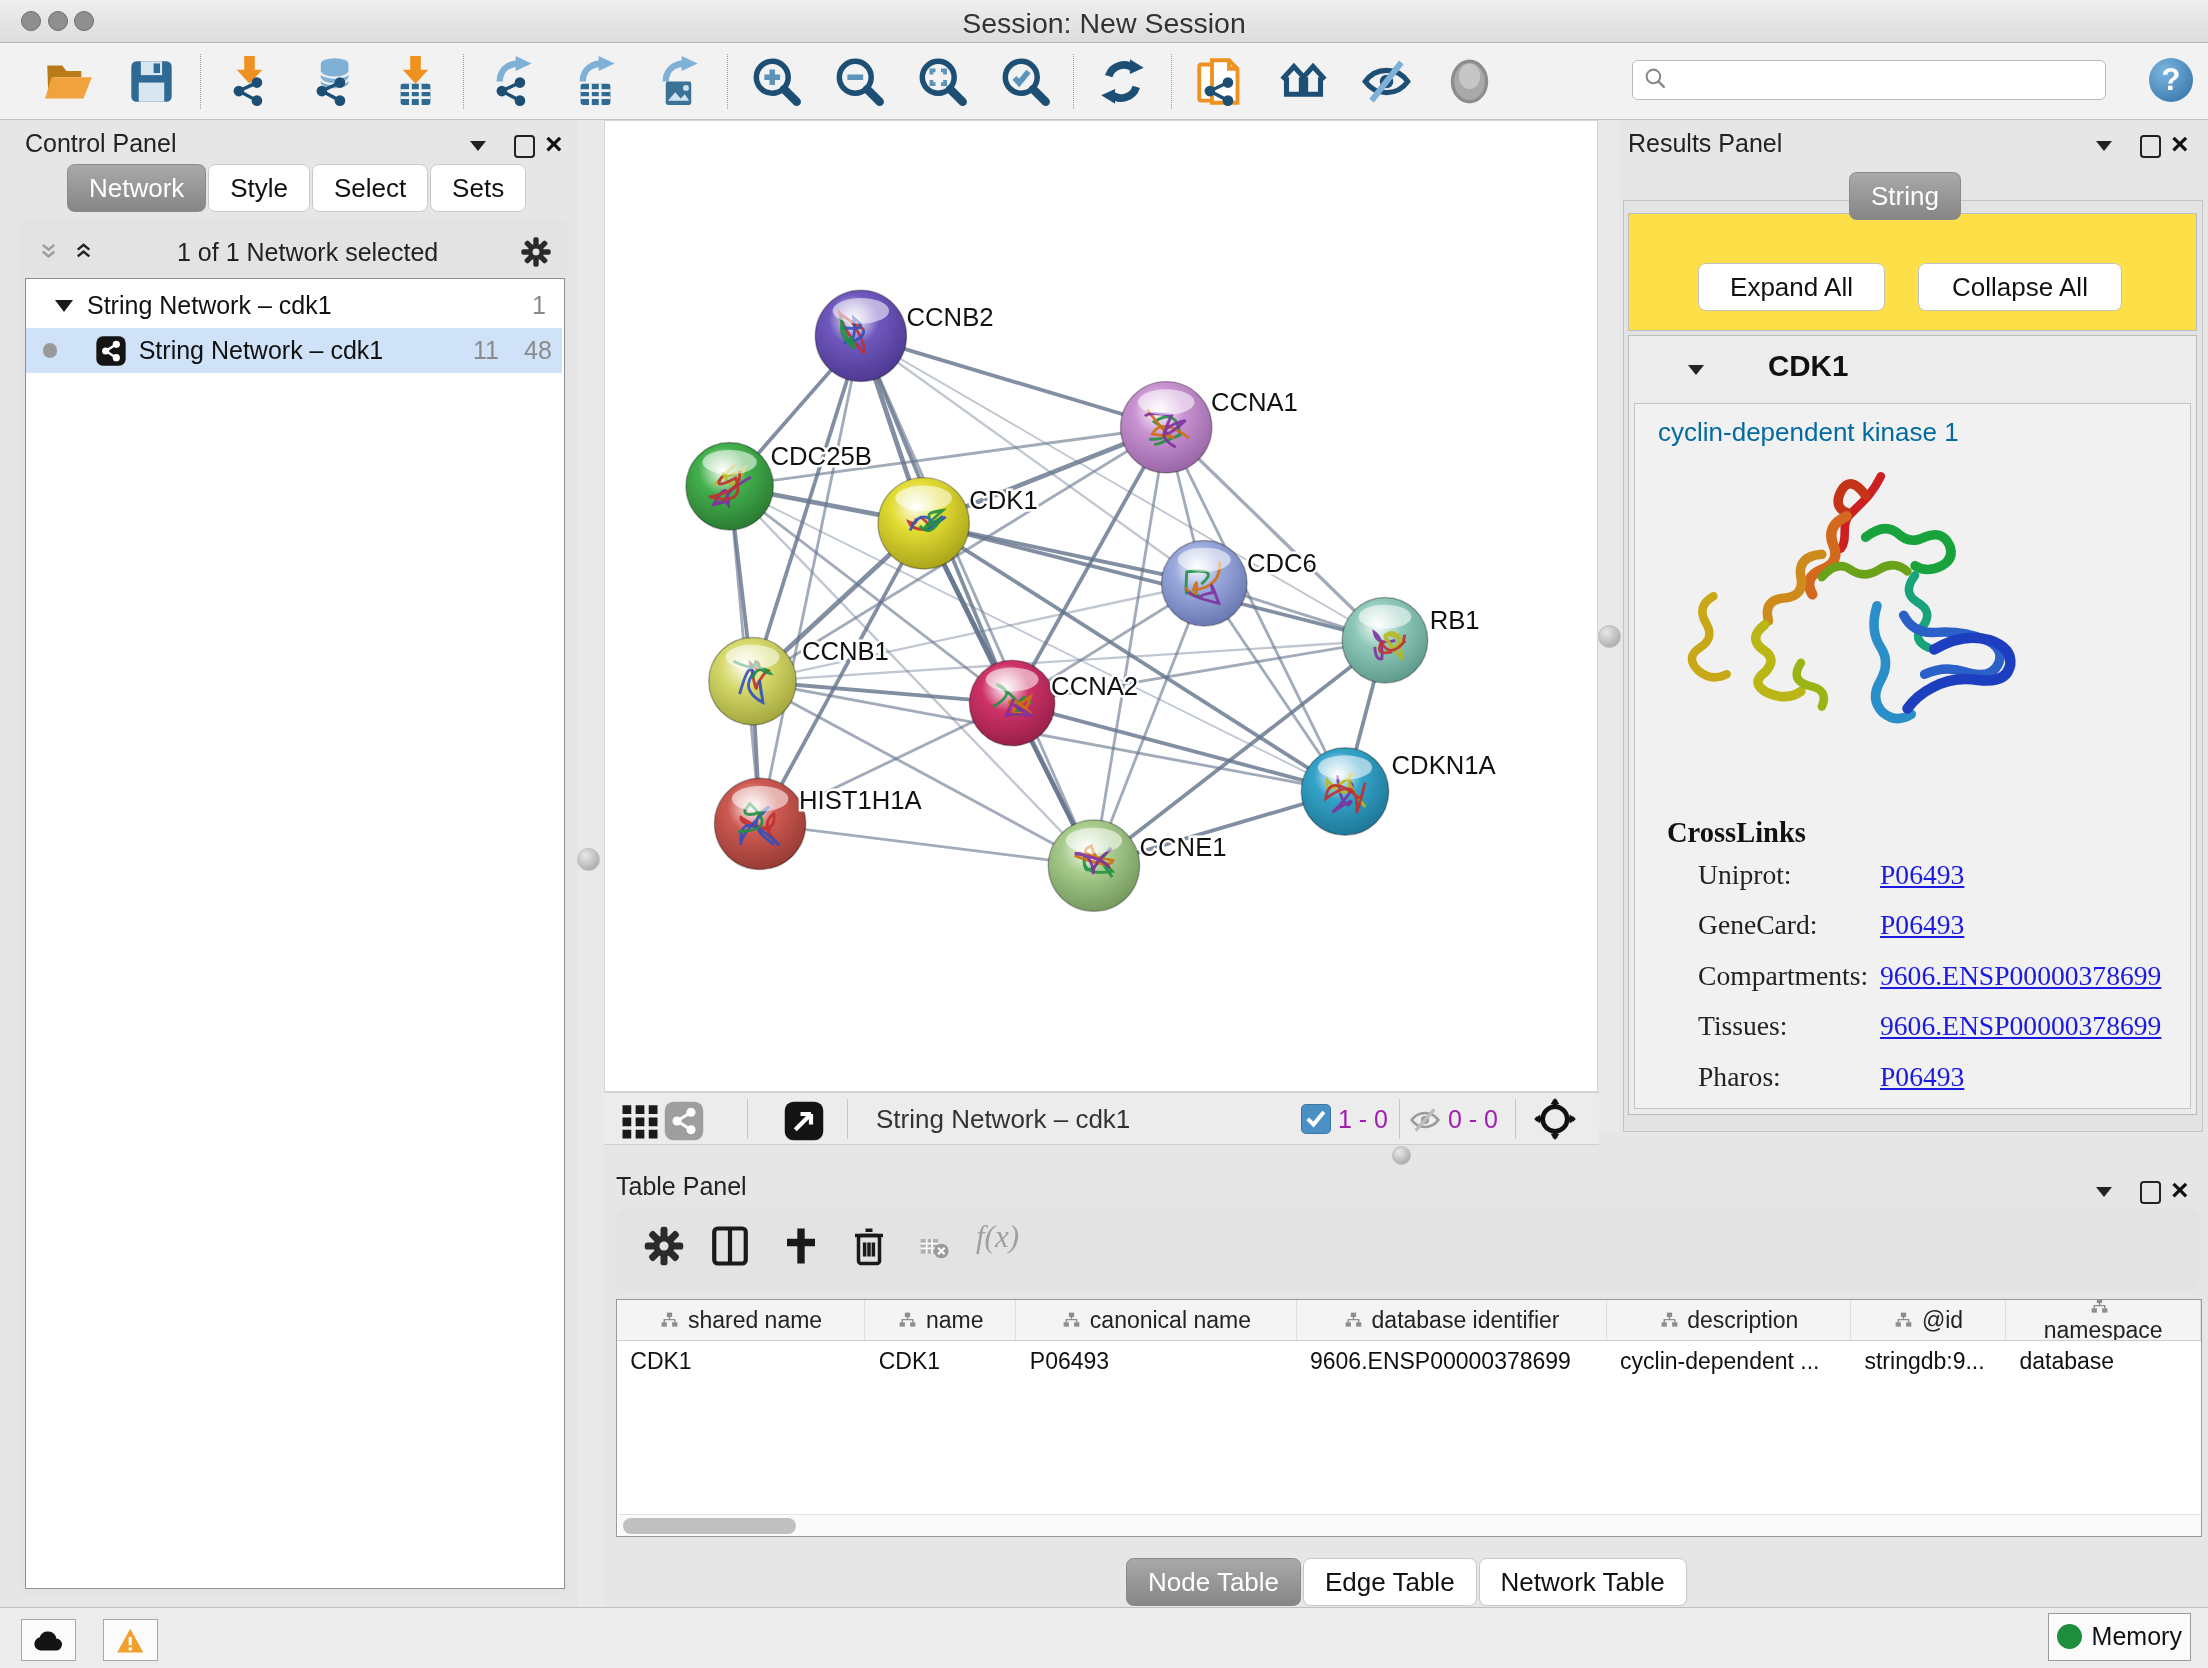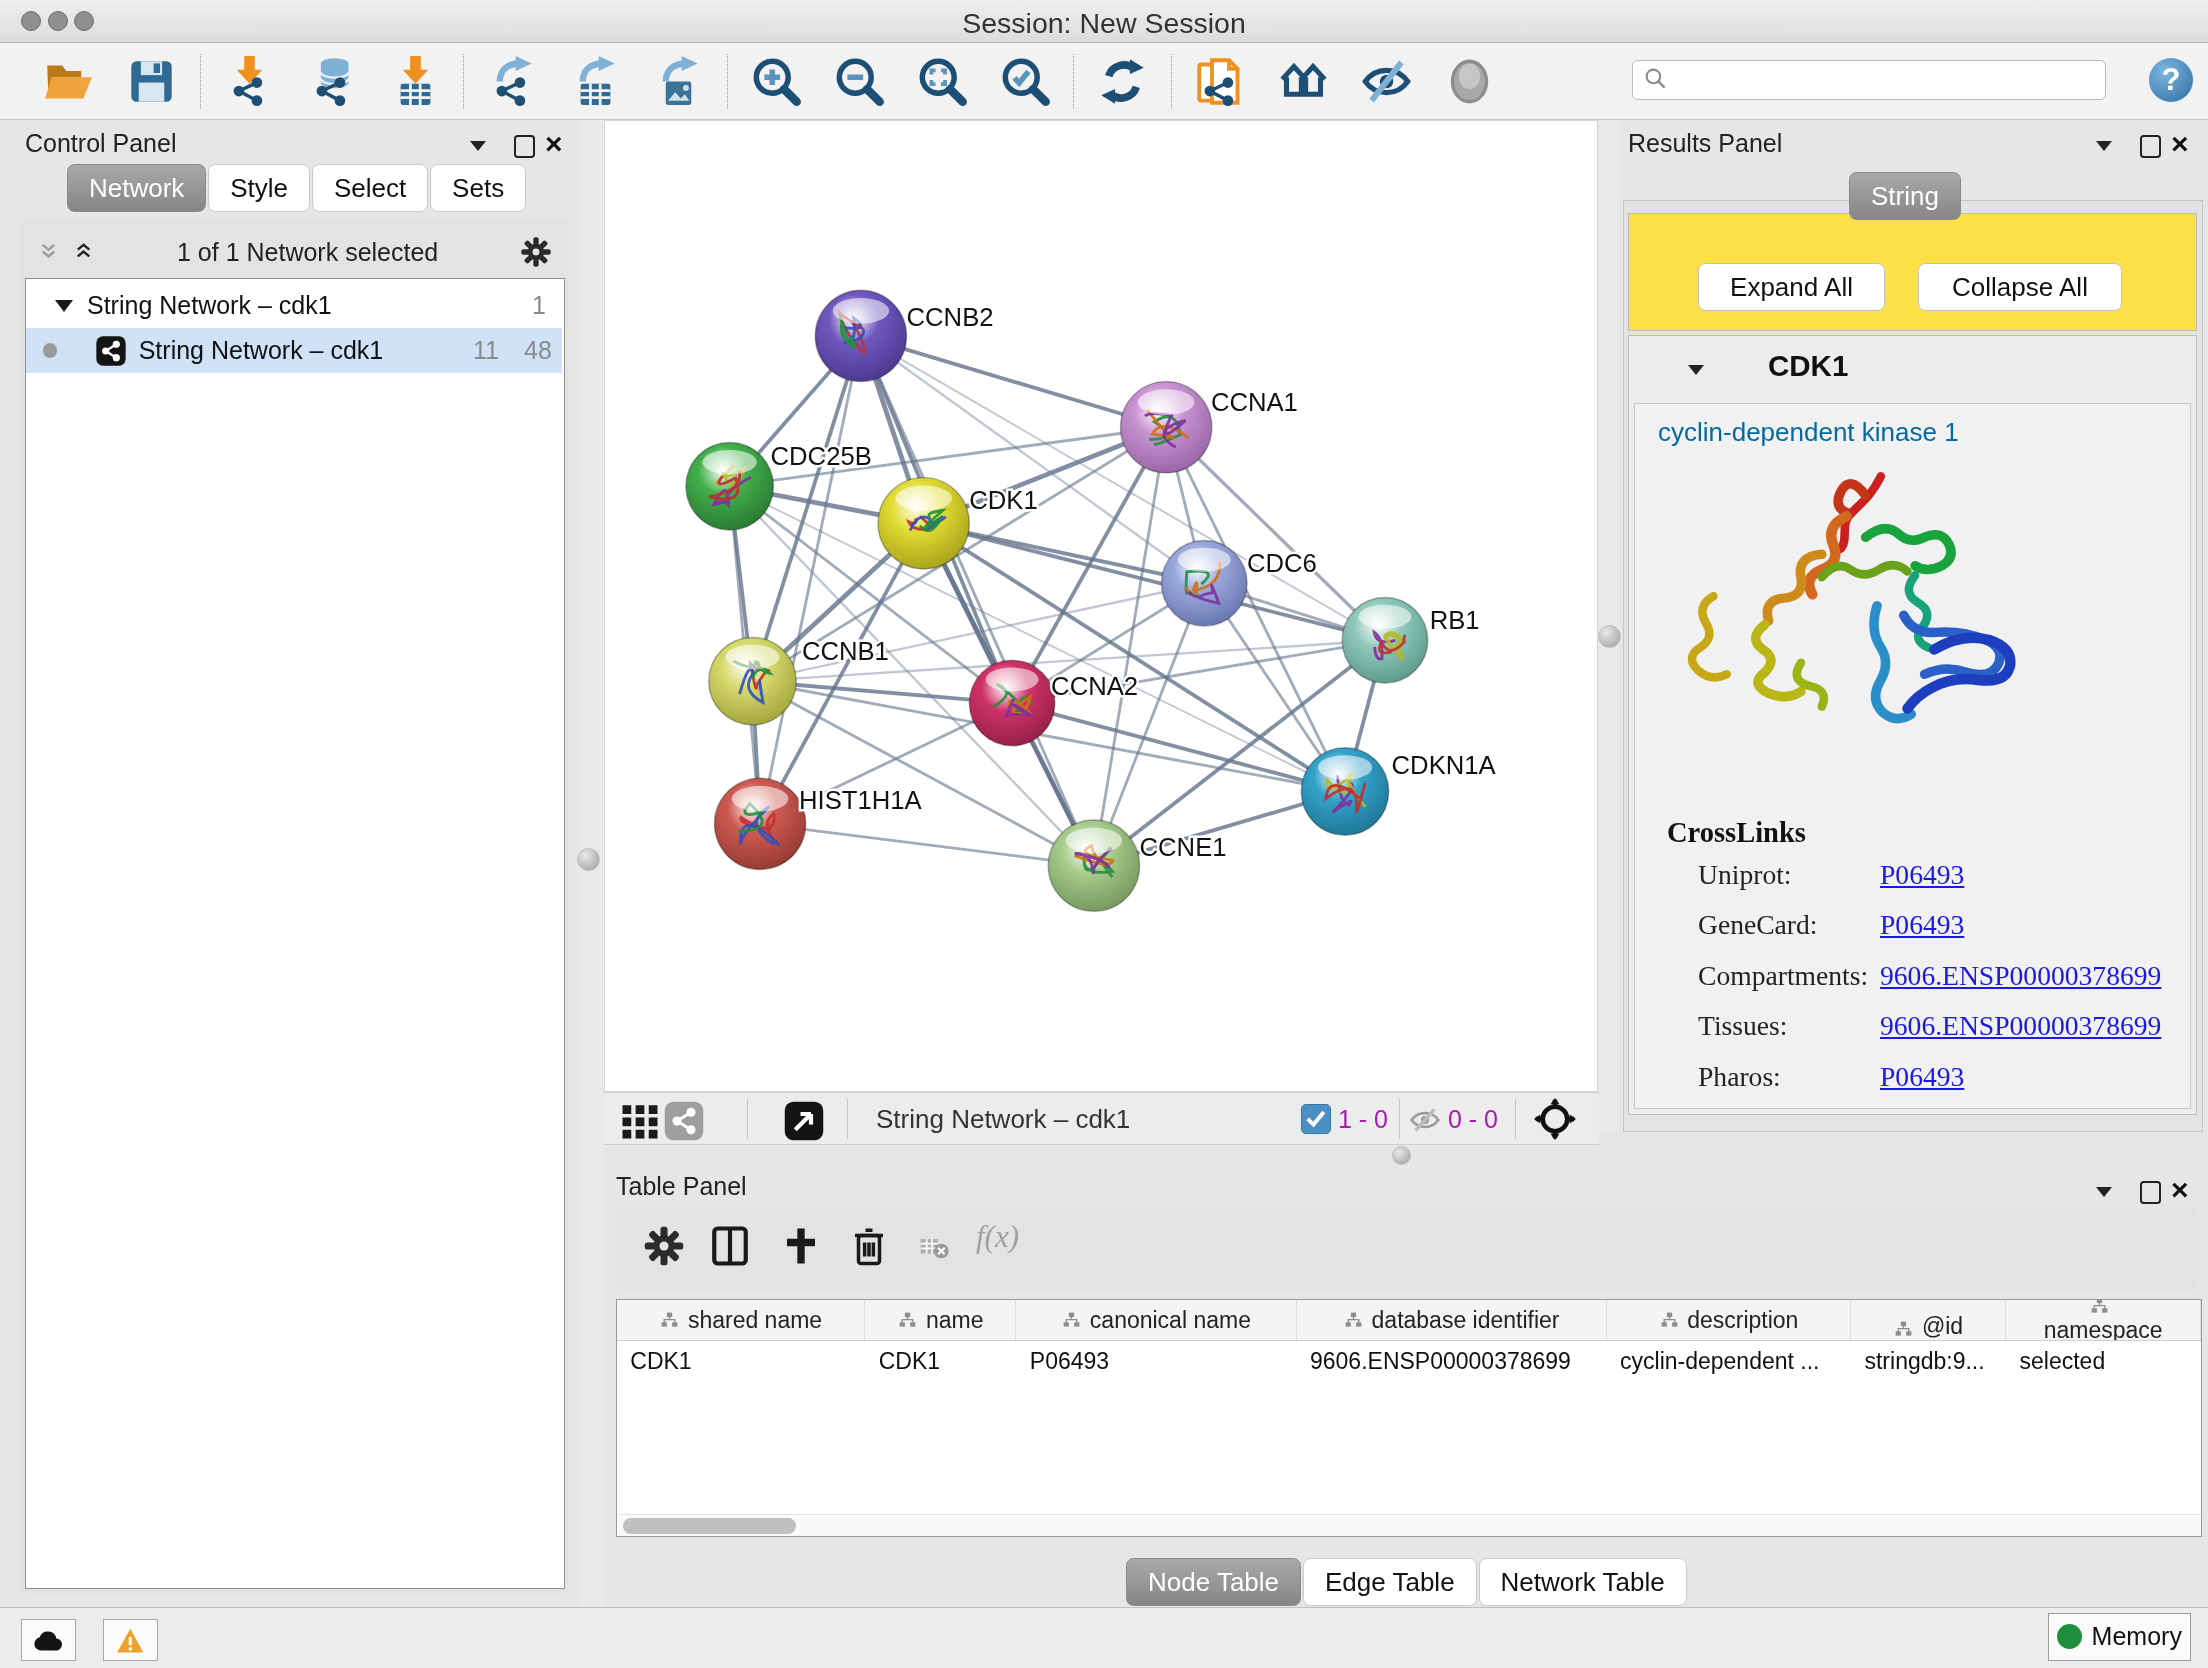--- a/index.html
+++ b/index.html
@@ -678,21 +678,21 @@
         <span class="icon24"><svg viewBox="0 0 24 24">
             <g fill="#8d8d8d">
               <rect x="9" y="3" width="6" height="5"></rect>
               <rect x="3" y="14" width="6" height="5"></rect>
               <rect x="15" y="14" width="6" height="5"></rect>
             </g>
             <path d="M12 8v3M6 14v-3h12v3" stroke="#8d8d8d" fill="none" stroke-width="1.6"></path>
           </svg></span>
         <span>description</span>
       </div>
-      <div class="th" style="width: 156px; align-items: flex-end;">
+      <div class="th" style="width: 156px;">
         <span class="icon24"><svg viewBox="0 0 24 24">
             <g fill="#8d8d8d">
               <rect x="9" y="3" width="6" height="5"></rect>
               <rect x="3" y="14" width="6" height="5"></rect>
               <rect x="15" y="14" width="6" height="5"></rect>
             </g>
             <path d="M12 8v3M6 14v-3h12v3" stroke="#8d8d8d" fill="none" stroke-width="1.6"></path>
           </svg></span>
         <span>@id</span>
       </div>
@@ -708,21 +708,21 @@
         <span>namespace</span>
       </div>
     </div>
   <div id="tp-row">
       <div class="td" style="width: 250px;">CDK1</div>
       <div class="td" style="width: 152px;">CDK1</div>
       <div class="td" style="width: 282px;">P06493</div>
       <div class="td" style="width: 312px;">9606.ENSP00000378699</div>
       <div class="td" style="width: 246px;">cyclin-dependent ...</div>
       <div class="td" style="width: 156px;">stringdb:9...</div>
-      <div class="td" style="width: 196px;">selected</div>
+      <div class="td" style="width: 196px;">database</div>
     </div>
 </div>
 <div id="tp-hscroll" class="abs"></div>
 <div id="tp-thumb" class="abs"></div>
 <div id="tp-tabs" class="abs"><span class="tab sel">Node Table</span><span class="tab">Edge Table</span><span class="tab">Network Table</span></div>
 
 <div id="statusbar" class="abs">
   <span class="sb-btn" style="left:21px">
       <svg width="32" height="23" viewBox="0 0 24 17">
         <path d="M6 16a5 5 0 01-1-9.9A6.5 6.5 0 0117.5 7 4.5 4.5 0 0117 16z" fill="#141414"></path>

